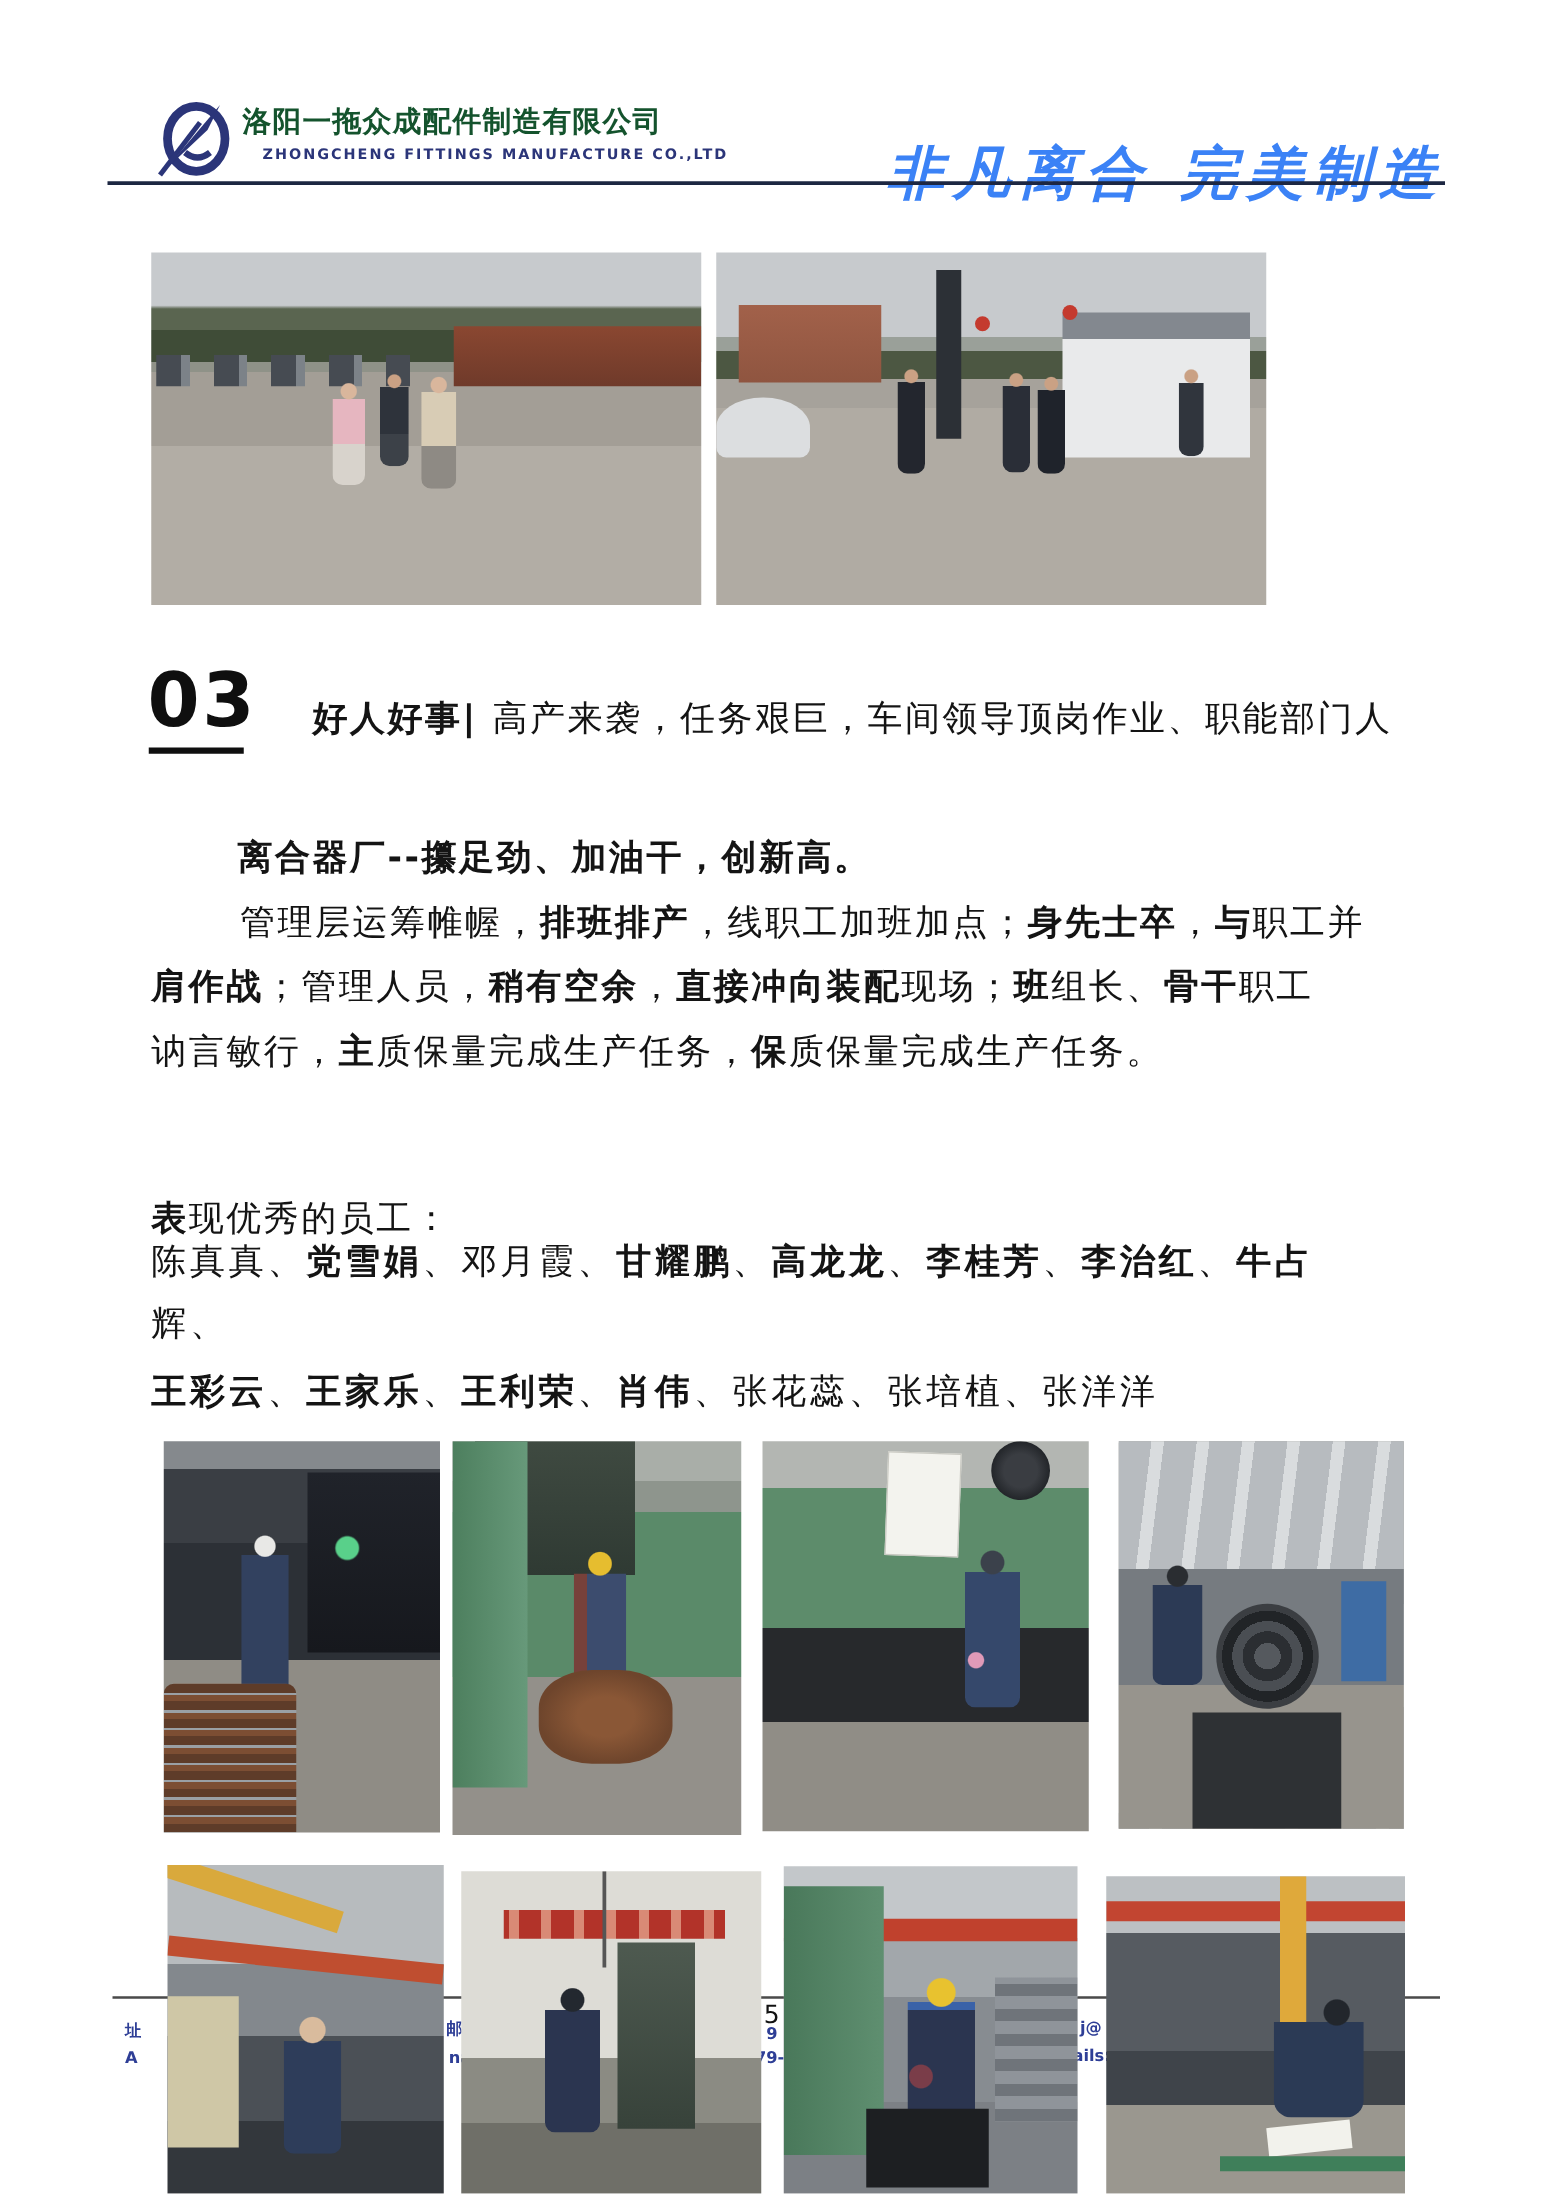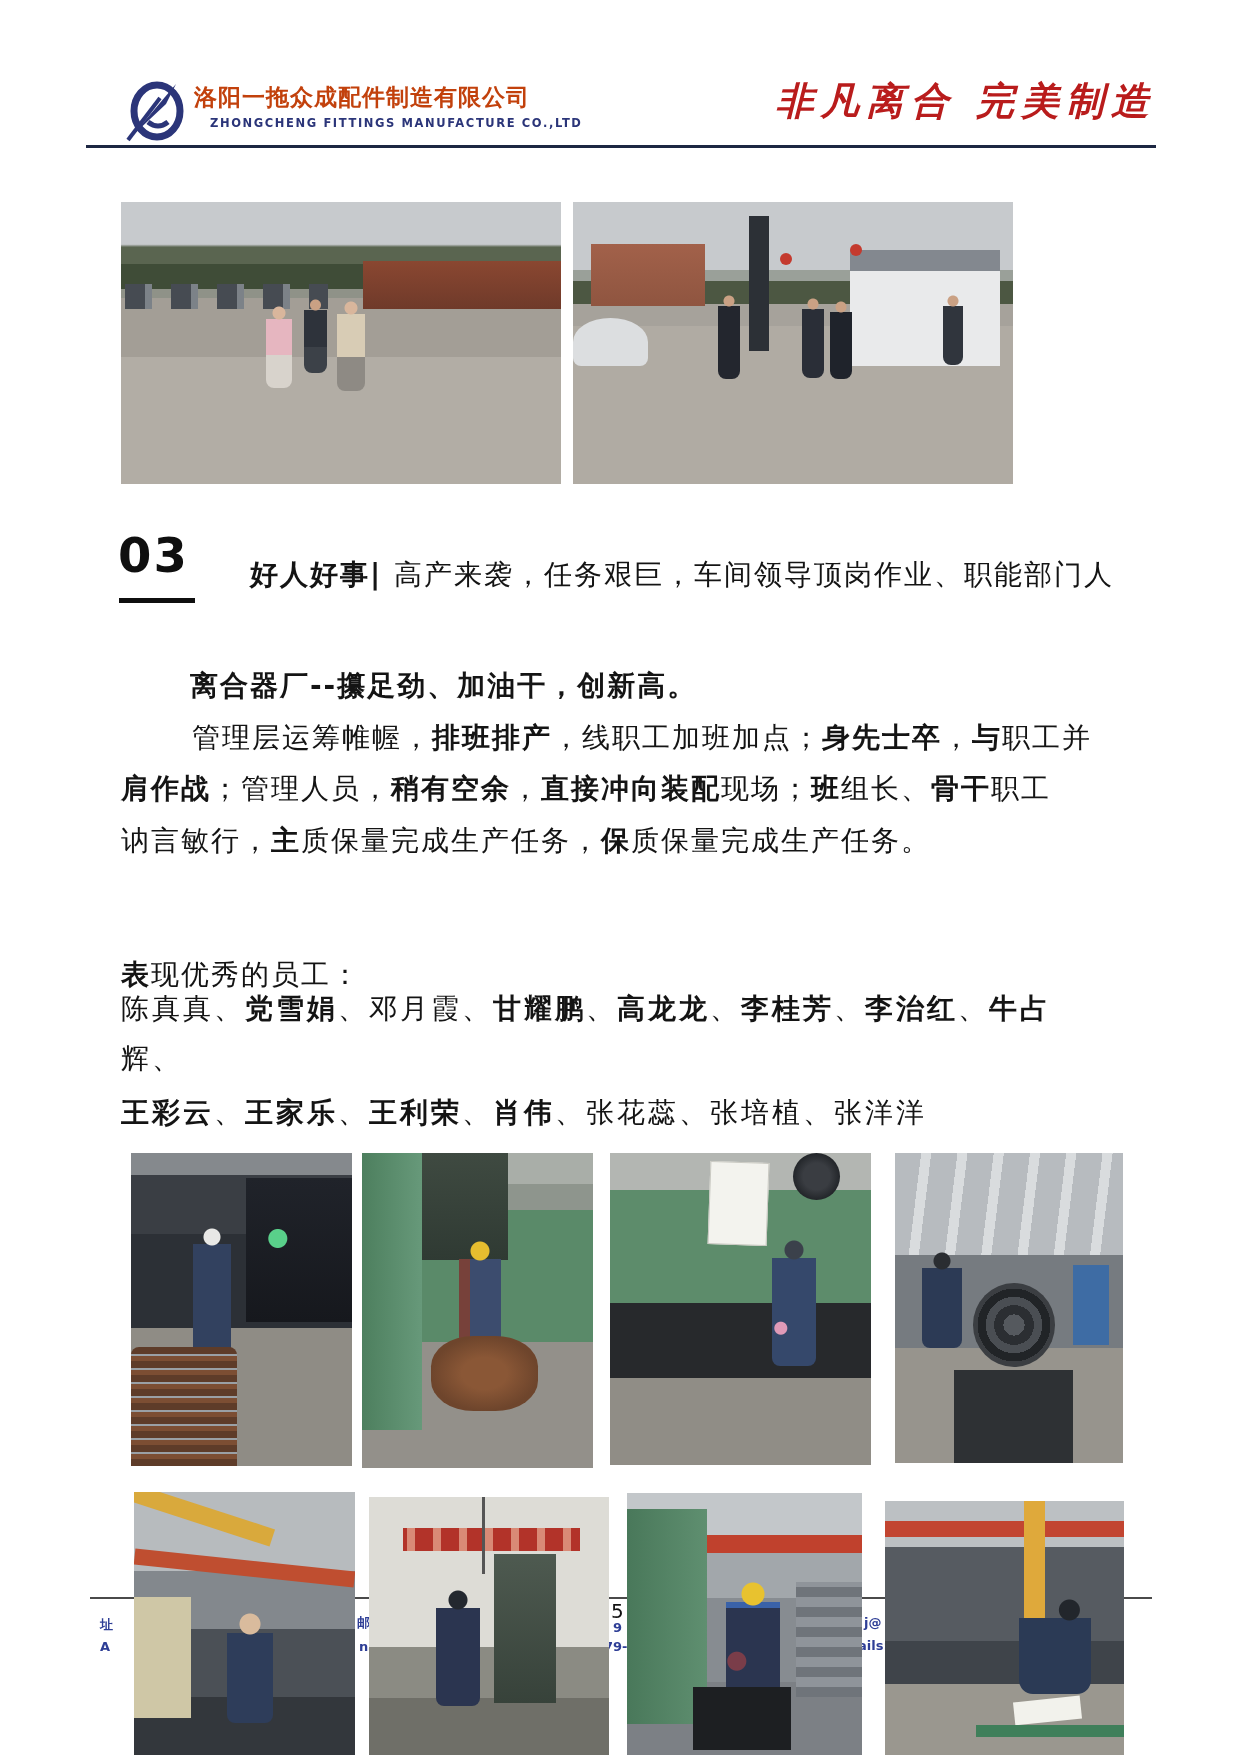--- a/index.html
+++ b/index.html
@@ -2,28 +2,28 @@
 <html><head>
 <meta charset="utf-8">
 <style>
   html,body{margin:0;padding:0;background:#fff;}
   .page{position:relative;width:1240px;height:1755px;background:#ffffff;overflow:hidden;
         font-family:"DejaVu Sans","Liberation Sans",sans-serif;color:#141414;}
   .abs{position:absolute;}
   
   .logo-mark{position:absolute;left:126px;top:78px;width:60px;height:64px;}
   .company-cn{position:absolute;left:194px;top:82px;font-size:23px;font-weight:700;
-              color:#c2410c;letter-spacing:1px;white-space:nowrap;}
+              color:#14532d;letter-spacing:1px;white-space:nowrap;}
   .company-en{position:absolute;left:210px;top:116px;font-size:11.5px;font-weight:700;
               color:#2b3579;letter-spacing:1.6px;white-space:nowrap;}
-  .slogan{position:absolute;right:84px;top:76px;font-size:38px;font-weight:700;font-style:italic;
-          font-family:"DejaVu Serif","Liberation Serif",serif;color:#b91c1c;letter-spacing:7px;white-space:nowrap;}
+  .slogan{position:absolute;right:84px;top:108px;font-size:46px;font-weight:700;font-style:italic;
+          font-family:"DejaVu Serif","Liberation Serif",serif;color:#3b82f6;letter-spacing:7px;white-space:nowrap;}
   .header-rule{position:absolute;left:86px;top:145px;width:1070px;height:3px;background:#1d2742;}
   
-  .sec-num{position:absolute;left:118px;top:531px;font-size:48px;font-weight:800;color:#0f0f0f;letter-spacing:2px;line-height:1;text-align:right;}
+  .sec-num{position:absolute;left:118px;top:531px;font-size:60px;font-weight:800;color:#0f0f0f;letter-spacing:2px;line-height:1;text-align:right;}
   .sec-underline{position:absolute;left:119px;top:598px;width:76px;height:5px;background:#0f0f0f;}
   .bline{position:absolute;font-size:28px;line-height:34px;letter-spacing:2px;white-space:nowrap;color:#141414;}
   .names{letter-spacing:3px;}
   
   .f-line{position:absolute;left:90px;top:1597px;width:1062px;height:2px;background:#4a4a4a;z-index:1;}
   .page-num{position:absolute;left:611px;top:1599px;font-size:20px;color:#111;z-index:1;}
   .frag{position:absolute;font-size:13px;font-weight:600;color:#2e3e96;z-index:1;white-space:nowrap;}
   
   .ph{position:absolute;overflow:hidden;z-index:2;background:#9a9a94;}
   .fig{border-radius:8px;}

